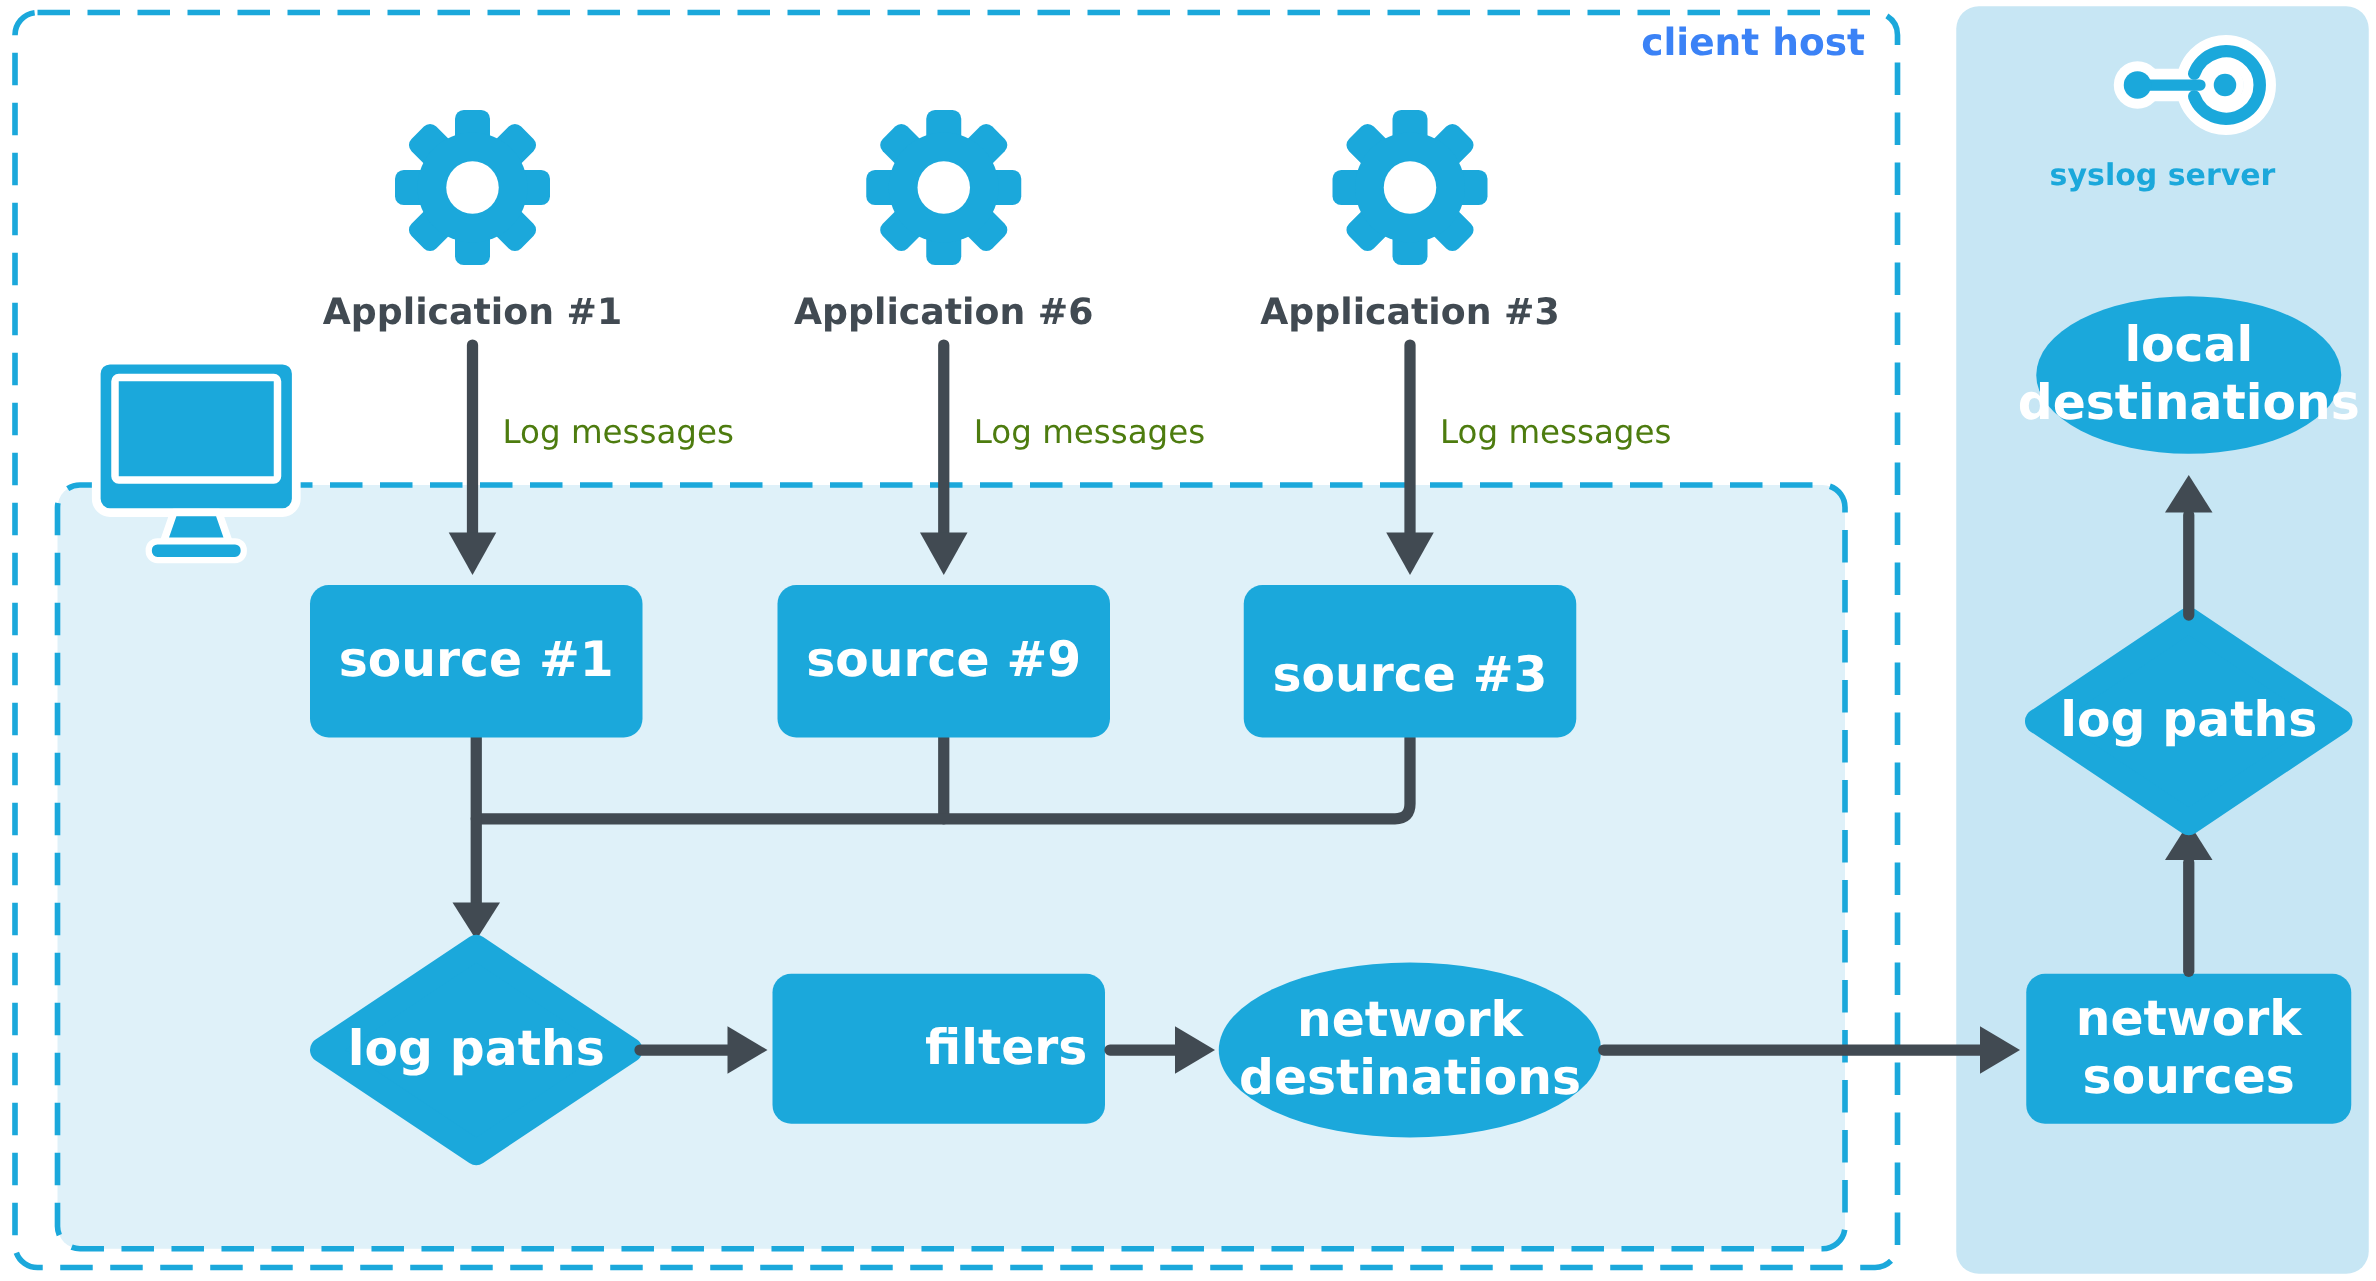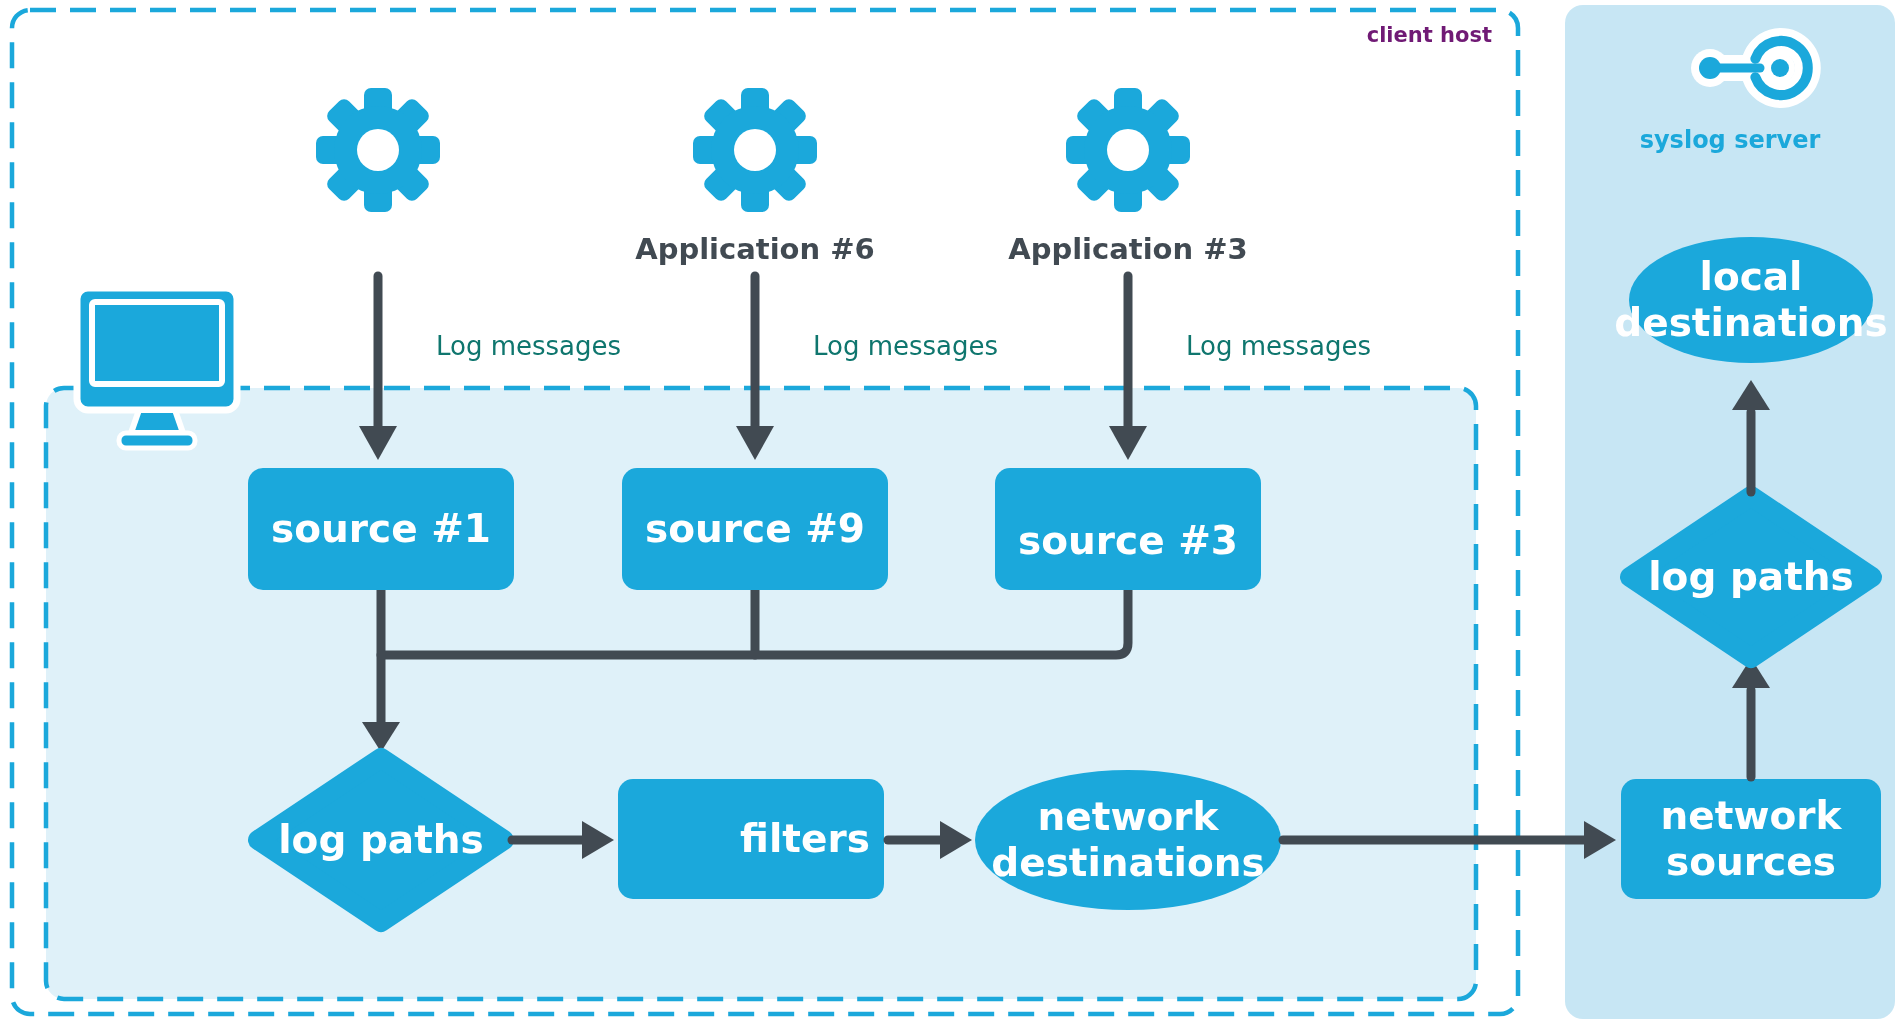--- a/index.html
+++ b/index.html
@@ -7,22 +7,22 @@
     position:relative;width:1901px;height:1025px;overflow:hidden;
     font-family:"DejaVu Sans","Liberation Sans",sans-serif;
     background:#ffffff;
   }
   svg.overlay{position:absolute;left:0;top:0;z-index:1;}
   .icon{position:absolute;z-index:3;}
   .txt{position:absolute;z-index:4;display:flex;align-items:center;justify-content:center;
        white-space:pre-line;text-align:center;line-height:1.18;}
   .node-label{color:#ffffff;font-weight:bold;font-size:39px;}
   .app-label{color:#414A52;font-weight:bold;font-size:29px;}
-  .log-msg{color:#0f766e;font-size:26px;justify-content:flex-start;text-align:left;margin-left:34px;}
-  .host-label{color:#701a75;font-weight:bold;font-size:21px;justify-content:flex-end;text-align:right;}
+  .log-msg{color:#4d7c0f;font-size:26px;justify-content:flex-start;text-align:left;}
+  .host-label{color:#3b82f6;font-weight:bold;font-size:30px;justify-content:flex-end;text-align:right;}
   .server-label{color:#1BA8DB;font-weight:bold;font-size:24px;}
   .client-label{color:#414A52;font-weight:bold;font-size:31px;justify-content:flex-end;text-align:right;line-height:1.3;}
 </style>
 </head>
 <body>
 
 <div id="stage">
 
   <svg class="overlay" width="1901" height="1025" viewBox="0 0 1901 1025">
 
@@ -135,20 +135,21 @@
       <circle cx="20" cy="46" r="11" fill="#1BA8DB" stroke="none"></circle>
       <circle cx="90" cy="46" r="9" fill="#1BA8DB" stroke="none"></circle>
     </g>
   </svg>
 
   <div class="txt host-label" style="left:1100px;top:14px;width:392px;height:42px;">client host</div>
 
   <div class="txt server-label" style="left:1565px;top:118px;width:330px;height:44px;">syslog server</div>
 
 
+  <div class="txt app-label" style="left:198px;top:228px;width:360px;height:42px;">Application #1</div>
   <div class="txt app-label" style="left:575px;top:228px;width:360px;height:42px;">Application #6</div>
   <div class="txt app-label" style="left:948px;top:228px;width:360px;height:42px;">Application #3</div>
 
   <div class="txt log-msg" style="left:402px;top:328px;width:240px;height:36px;">Log messages</div>
   <div class="txt log-msg" style="left:779px;top:328px;width:240px;height:36px;">Log messages</div>
   <div class="txt log-msg" style="left:1152px;top:328px;width:240px;height:36px;">Log messages</div>
 
   <div class="txt node-label" style="left:248px;top:468px;width:266px;height:122px;">source #1</div>
   <div class="txt node-label" style="left:622px;top:468px;width:266px;height:122px;">source #9</div>
   <div class="txt node-label" style="left:995px;top:480px;width:266px;height:122px;">source #3</div>

